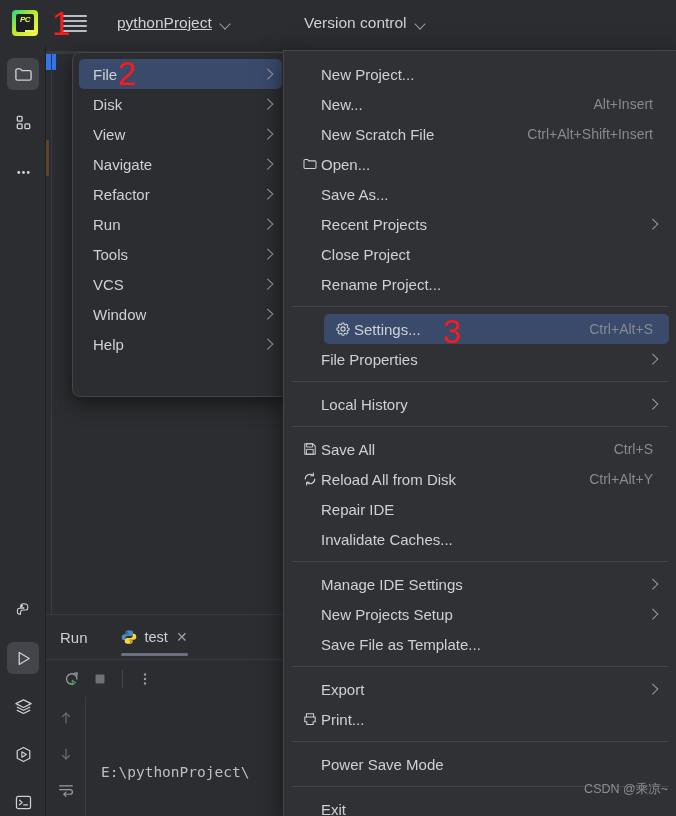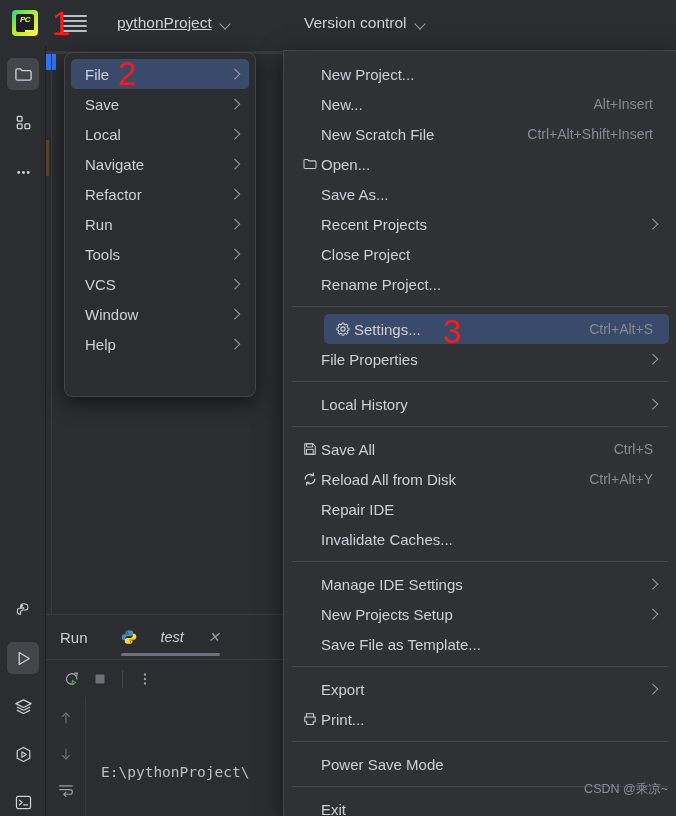--- a/index.html
+++ b/index.html
@@ -91,22 +91,22 @@
   #runwin {
     position: absolute; left: 46px; top: 614px; width: 630px; height: 202px;
     background: #2b2d30; border-top: 1px solid #393b40;
   }
   #run-header {
     position: absolute; left: 0; top: 0; width: 630px; height: 44px;
     display: flex; align-items: center; padding-left: 14px; gap: 0;
   }
   #run-label { color: #ced0d6; font-size: 15px; }
   #run-tab {
-    display: flex; align-items: center; gap: 24px; margin-left: 33px; cursor: pointer;
-    position: relative; height: 44px; font-style: italic;
+    display: flex; align-items: center; gap: 8px; margin-left: 33px; cursor: pointer;
+    position: relative; height: 44px;
   }
   #run-tab .lbl { color: #ced0d6; font-size: 14.5px; }
   #run-tab .underline {
     position: absolute; left: 0; bottom: 3px; width: 100%; height: 3px;
     background: #6c707e; border-radius: 2px;
   }
   .pyicon { width: 16px; height: 16px; display: block; }
   .tab-close { color: #9a9da3; font-size: 14px; line-height: 1; cursor: pointer; }
   #run-toolbar {
     position: absolute; left: 0; top: 44px; width: 630px; height: 38px;
@@ -124,21 +124,21 @@
   #console {
     position: absolute; left: 41px; top: 82px; width: 589px; height: 120px;
     padding: 10px 0 0 14px;
     font-family: "DejaVu Sans Mono", monospace; font-size: 14.5px;
     color: #bcbec4; line-height: 26px; white-space: pre; overflow: hidden;
   }
   .console-line.path { color: #bcbec4; }
 
   
   #mainmenu {
-    position: absolute; left: 64px; top: 52px; width: 192px; height: 345px;
+    position: absolute; left: 72px; top: 52px; width: 217px; height: 345px;
     background: #2b2d30; border: 1px solid #43454a; border-radius: 8px;
     box-shadow: 0 6px 20px rgba(0,0,0,0.55); padding: 6px 0;
   }
   .mm-item {
     position: relative; height: 30px; margin: 0 6px; border-radius: 5px;
     display: flex; align-items: center; padding: 0 10px 0 14px; cursor: pointer;
   }
   .mm-item.sel { background: #3a4a6b; }
   .mm-label { color: #ced0d6; font-size: 15px; flex: 1; }
   .chev-r { width: 8px; height: 8px; position: relative; flex: 0 0 auto; }
@@ -328,25 +328,25 @@
       
     </div>
   </div>
 
   <div id="mainmenu">
       <div class="mm-item sel">
         <span class="mm-label">File</span>
         <span class="chev-r"></span>
       </div>
       <div class="mm-item">
-        <span class="mm-label">Save</span>
-        <span class="chev-r"></span>
-      </div>
-      <div class="mm-item">
-        <span class="mm-label">Local</span>
+        <span class="mm-label">Disk</span>
+        <span class="chev-r"></span>
+      </div>
+      <div class="mm-item">
+        <span class="mm-label">View</span>
         <span class="chev-r"></span>
       </div>
       <div class="mm-item">
         <span class="mm-label">Navigate</span>
         <span class="chev-r"></span>
       </div>
       <div class="mm-item">
         <span class="mm-label">Refactor</span>
         <span class="chev-r"></span>
       </div>

